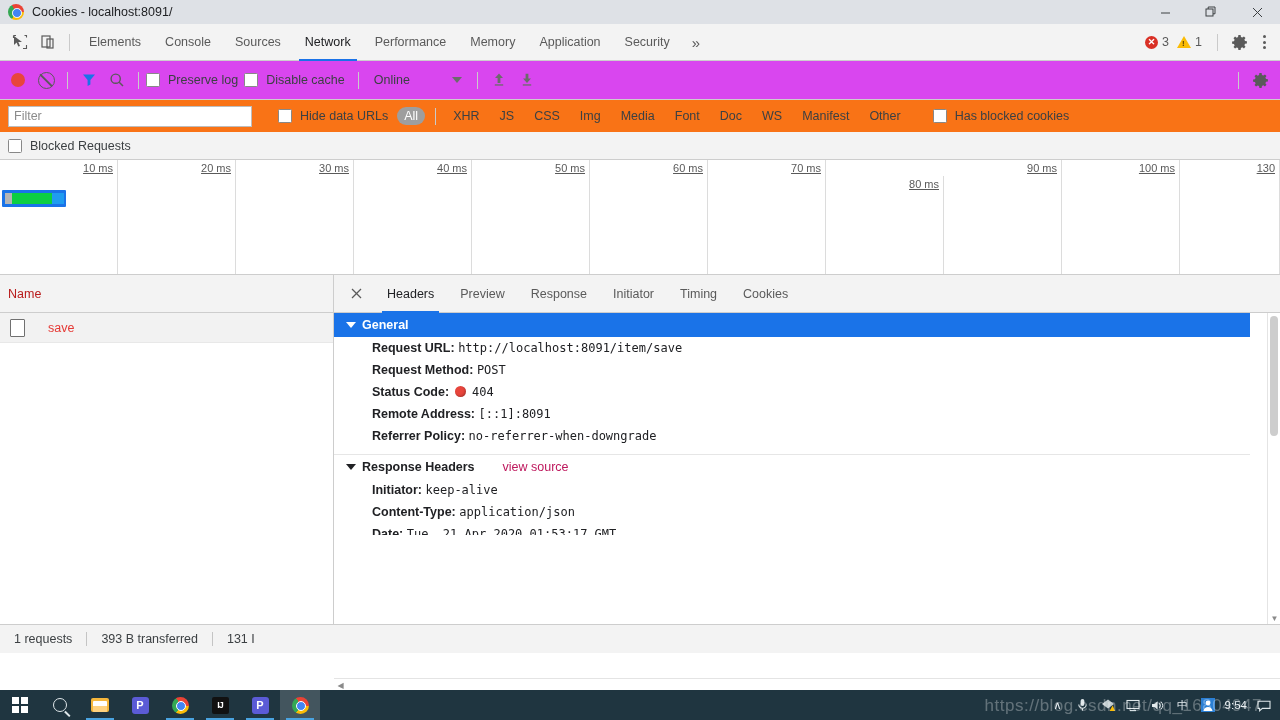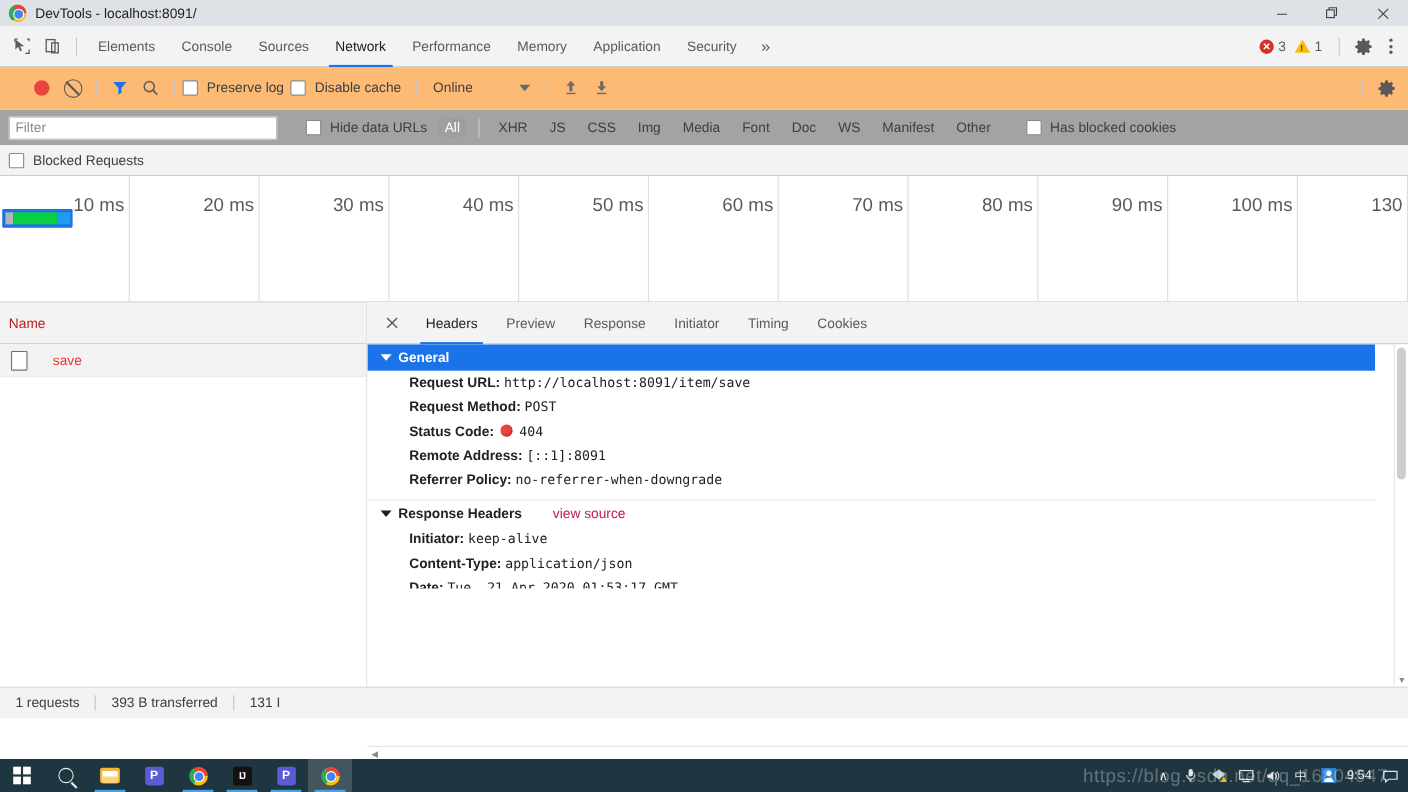--- a/index.html
+++ b/index.html
@@ -83,22 +83,22 @@
     position: relative;
   }
   .warn-tri::after{
     content:"!"; position:absolute; left:-2px; top:3px; font-size:8px; color:#5a4000; font-weight:bold;
   }
   .kebab { display: flex; flex-direction: column; gap: 2.5px; padding: 0 10px; }
   .kebab i { width: 3px; height: 3px; background: #5a5a5a; border-radius: 50%; display: block; }
 
   
   .net-toolbar {
-    height: 39px; background: #fdba74; border-bottom: 1px solid #cdcdcd;
-    display: flex; align-items: center; padding-left: 24px;
+    height: 39px; background: #d946ef; border-bottom: 1px solid #cdcdcd;
+    display: flex; align-items: center; padding-left: 4px;
   }
   .rec-dot { width: 14px; height: 14px; border-radius: 50%; background: #e8453c; }
   .clear-icon { width: 17px; height: 17px; border-radius: 50%; border: 1.7px solid #5a5a5a; position: relative; }
   .clear-icon::after {
     content: ""; position: absolute; left: 50%; top: -1px; width: 1.7px; height: 17px;
     background: #5a5a5a; transform: translateX(-50%) rotate(-45deg); transform-origin: center;
   }
   .cb {
     width: 14px; height: 14px; border: 1.5px solid #888; background: #fff;
     border-radius: 1.5px; flex: 0 0 auto;
@@ -109,21 +109,21 @@
     gap: 42px; padding: 0 8px; justify-content: center;
   }
   .caret-dn {
     width: 0; height: 0; border-left: 5px solid transparent; border-right: 5px solid transparent;
     border-top: 6px solid #6b6b6b;
   }
   .net-toolbar-right { margin-left: auto; display: flex; align-items: center; padding-right: 6px; }
 
   
   .filter-row {
-    height: 32px; background: #a3a3a3; display: flex; align-items: center; padding: 0 8px;
+    height: 32px; background: #f97316; display: flex; align-items: center; padding: 0 8px;
   }
   .filter-input {
     width: 244px; height: 21px; border: 1px solid #bdbdbd; background: #fff;
     font-size: 12.5px; color: #202124; padding: 0 5px;
     font-family: "Liberation Sans", sans-serif;
   }
   .filter-input::placeholder { color: #8b8b8b; }
   .type-pill {
     font-size: 12.5px; color: #3c4043; padding: 2px 7px; border-radius: 9px;
     margin: 0 3px; white-space: nowrap;
@@ -137,22 +137,23 @@
   
   .overview {
     height: 115px; background: #fff; border-bottom: 1px solid #cdcdcd;
     position: relative; overflow: hidden;
   }
   .ruler { position: absolute; inset: 0; }
   .tick {
     position: absolute; top: 0; height: 115px; border-right: 1px solid #dcdcdc;
   }
   .tick span {
-    position: absolute; right: 4px; top: 17px; font-size: 17px; color: #5a5a5a;
+    position: absolute; right: 4px; top: 2px; font-size: 11px; color: #5a5a5a;
     white-space: nowrap;
+    text-decoration: underline;
   }
   .ov-bar-wrap { position: absolute; left: 0; top: 30px; height: 18px; width: 100%; }
   .ov-bar {
     position: absolute; left: 2px; top: 0; height: 17px; width: 64px;
     background: #1a73e8; border-radius: 1px;
     display: flex; align-items: center; padding: 2.5px;
   }
   .ov-seg-gray { width: 7px; height: 11px; background: #b5b5b5; }
   .ov-seg-green { flex: 1; height: 11px; background: #0cce42; }
   .ov-seg-blue { width: 12px; height: 11px; background: #1f9cf0; }
@@ -280,21 +281,21 @@
     font-size: 17px; color: rgba(255,255,255,.30);
     letter-spacing: .5px; white-space: nowrap; pointer-events: none;
     font-family: "Liberation Sans", sans-serif;
   }
 </style>
 </head>
 <body>
 
 <div class="titlebar">
   <div class="chrome-logo"></div>
-  <div class="title-text">DevTools - localhost:8091/</div>
+  <div class="title-text">Cookies - localhost:8091/</div>
   <div class="win-controls">
     <div class="win-btn">
       <svg width="11" height="11" viewBox="0 0 11 11">
           <line x1="1" y1="6" x2="10" y2="6" stroke="#3c4043" stroke-width="1"></line>
         </svg>
     </div>
     <div class="win-btn">
       <svg width="12" height="12" viewBox="0 0 12 12">
         <rect x="1" y="3" width="7" height="7" fill="none" stroke="#3c4043" stroke-width="1"></rect>
         <polyline points="3.2,3 3.2,1 10,1 10,7.8 8,7.8" fill="none" stroke="#3c4043" stroke-width="1"></polyline>
@@ -463,21 +464,21 @@
       </div>
     <div class="tick" style="left:472px;width:118px;">
         <span>50 ms</span>
       </div>
     <div class="tick" style="left:590px;width:118px;">
         <span>60 ms</span>
       </div>
     <div class="tick" style="left:708px;width:118px;">
         <span>70 ms</span>
       </div>
-    <div class="tick" style="left:826px;width:118px;">
+    <div class="tick" style="left:826px;width:118px;margin-top:16px;">
         <span>80 ms</span>
       </div>
     <div class="tick" style="left:944px;width:118px;">
         <span>90 ms</span>
       </div>
     <div class="tick" style="left:1062px;width:118px;">
         <span>100 ms</span>
       </div>
     <div class="tick" style="left:1180px;width:100px;">
         <span>130</span>

